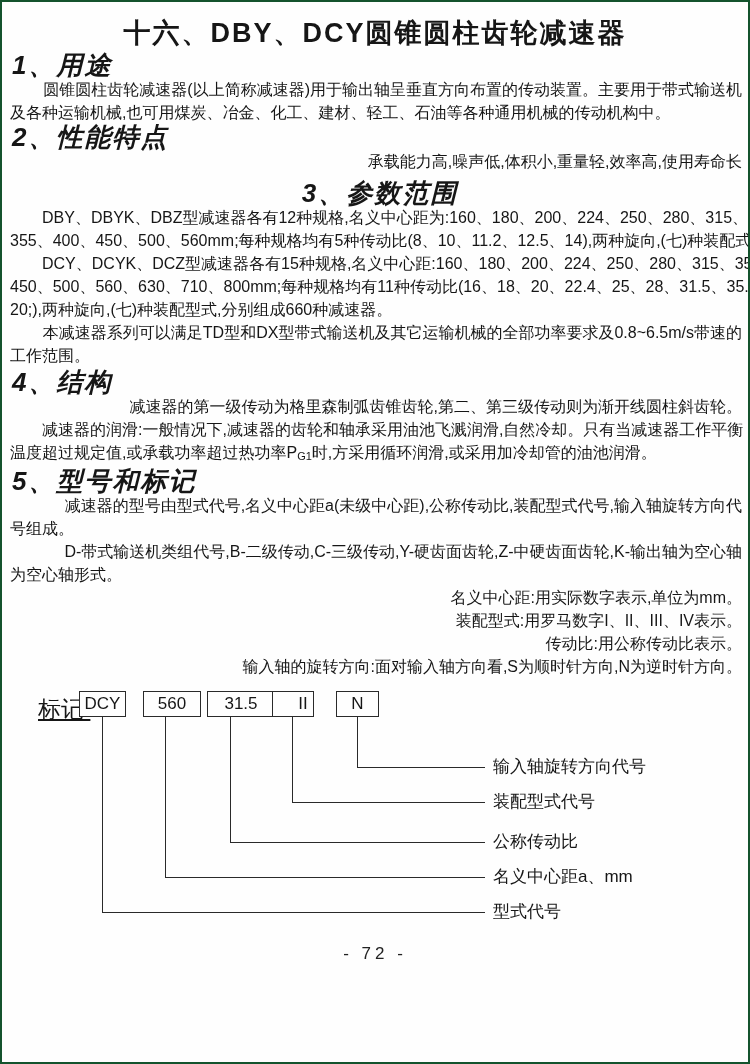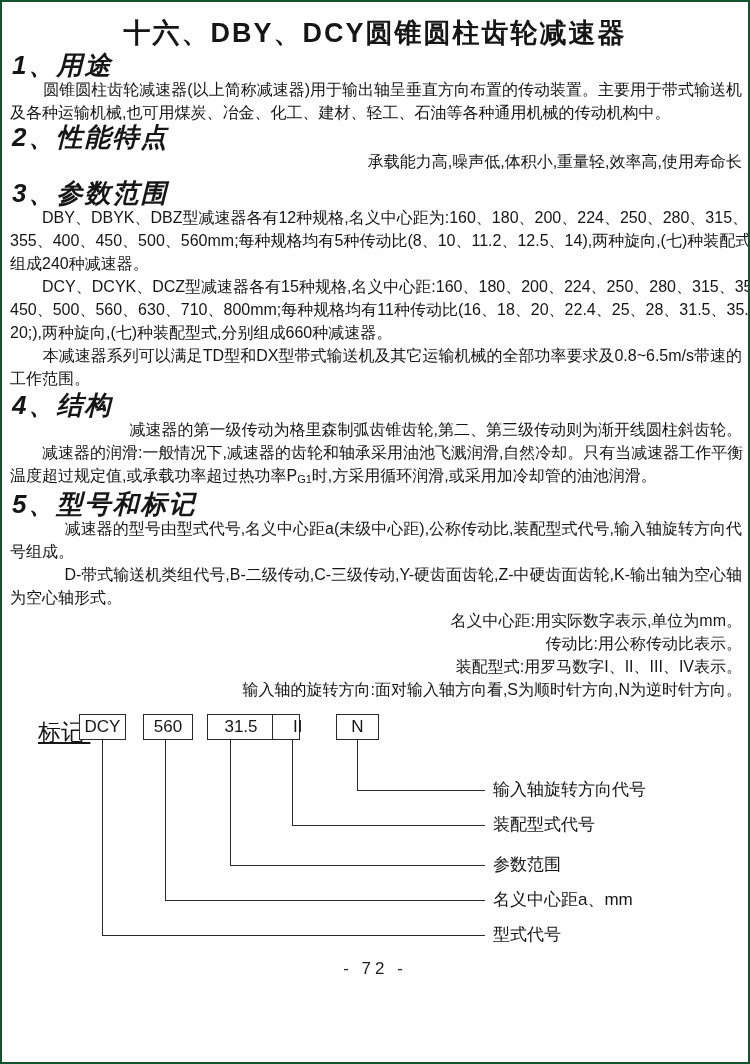--- a/index.html
+++ b/index.html
@@ -23,49 +23,49 @@
     margin:16px 0 0 10px;
     font-size:19px;font-weight:bold;letter-spacing:1px;line-height:28px;
     white-space:nowrap;
   }
   .sec-head{
     margin-left:10px;
     font-size:26px;font-weight:bold;letter-spacing:2px;line-height:26px;
     white-space:nowrap;
     font-style:italic;
   }
-  .mt2{margin-top:2px;} .mt4{} .mt7{margin-top:7px;}
+  .mt2{margin-top:2px;} .mt4{} .mt7{margin-top:7px;text-align:center;}
   .line{
     margin:0 6px 0 8px;
     font-size:16px;line-height:23px;
     white-space:nowrap;
   }
   .indent{padding-left:32px;text-align:right;}
   .subscript{font-size:11px;vertical-align:-2px;letter-spacing:0;}
   
   .diagram{position:relative;margin-top:8px;height:244px;}
   .mark-label{position:absolute;left:36px;top:8px;font-size:23px;white-space:nowrap;text-decoration:underline;}
   .mbox{
     position:absolute;top:5px;height:26px;box-sizing:border-box;
     border:1px solid #2a2a2a;background:#fefefe;
     text-align:center;font-size:17px;line-height:24px;
   }
-  .b0{left:77px;width:47px;} .b1{left:141px;width:50px;} .b2{left:205px;width:68px;}
-  .b3{left:270px;width:28px;padding-left:20px;} .b4{left:334px;width:43px;}
+  .b0{left:77px;width:47px;} .b1{left:141px;width:58px;} .b2{left:205px;width:68px;}
+  .b3{left:270px;width:42px;padding-left:20px;} .b4{left:334px;width:43px;}
   .vline{position:absolute;width:1px;background:#2a2a2a;top:31px;}
   .v0{left:100px;height:195px;} .v1{left:163px;height:160px;} .v2{left:228px;height:125px;}
   .v3{left:290px;height:85px;}  .v4{left:355px;height:50px;}
   .hline{position:absolute;height:1px;background:#2a2a2a;}
   .h0{left:100px;top:226px;width:383px;} .h1{left:163px;top:191px;width:320px;}
   .h2{left:228px;top:156px;width:255px;} .h3{left:290px;top:116px;width:193px;}
   .h4{left:355px;top:81px;width:128px;}
   .callout{position:absolute;left:491px;font-size:17px;line-height:22px;white-space:nowrap;}
   .c0{top:70px;} .c1{top:105px;} .c2{top:145px;} .c3{top:180px;text-align:center;} .c4{top:215px;}
   .page-number{
-    margin-top:6px;text-align:center;
+    margin-top:14px;text-align:center;
     font-size:17px;letter-spacing:4px;line-height:20px;color:#222;
   }
 </style>
 </head>
 <body>
 
 <div class="page">
 
   <div class="title">十六、DBY、DCY圆锥圆柱齿轮减速器</div>
 
@@ -78,21 +78,20 @@
 
   <div>
     <div class="sec-head mt4">2、性能特点</div>
     <div class="line indent">承载能力高,噪声低,体积小,重量轻,效率高,使用寿命长</div>
   </div>
 
   <div>
     <div class="sec-head mt7">3、参数范围</div>
     <div class="line indent">DBY、DBYK、DBZ型减速器各有12种规格,名义中心距为:160、180、200、224、250、280、315、355、400</div>
     <div class="line">355、400、450、500、560mm;每种规格均有5种传动比(8、10、11.2、12.5、14),两种旋向,(七)种装配式,分别</div>
-    <div class="line">组成240种减速器。</div>
     <div class="line indent">DCY、DCYK、DCZ型减速器各有15种规格,名义中心距:160、180、200、224、250、280、315、355、400、</div>
     <div class="line">450、500、560、630、710、800mm;每种规格均有11种传动比(16、18、20、22.4、25、28、31.5、35.5、40、45、</div>
     <div class="line">20;),两种旋向,(七)种装配型式,分别组成660种减速器。</div>
     <div class="line indent">本减速器系列可以满足TD型和DX型带式输送机及其它运输机械的全部功率要求及0.8~6.5m/s带速的</div>
     <div class="line">工作范围。</div>
   </div>
 
   <div>
     <div class="sec-head mt2">4、结构</div>
     <div class="line indent">减速器的第一级传动为格里森制弧齿锥齿轮,第二、第三级传动则为渐开线圆柱斜齿轮。</div>
@@ -100,22 +99,22 @@
     <div class="line"><span>温度超过规定值,或承载功率超过热功率P</span><sub class="subscript">G1</sub><span>时,方采用循环润滑,或采用加冷却管的油池润滑。</span></div>
   </div>
 
   <div>
     <div class="sec-head">5、型号和标记</div>
     <div class="line indent">减速器的型号由型式代号,名义中心距a(未级中心距),公称传动比,装配型式代号,输入轴旋转方向代</div>
     <div class="line">号组成。</div>
     <div class="line indent">D-带式输送机类组代号,B-二级传动,C-三级传动,Y-硬齿面齿轮,Z-中硬齿面齿轮,K-输出轴为空心轴</div>
     <div class="line">为空心轴形式。</div>
     <div class="line indent">名义中心距:用实际数字表示,单位为mm。</div>
+    <div class="line indent">装配型式:用罗马数字I、II、III、IV表示。</div>
     <div class="line indent">传动比:用公称传动比表示。</div>
-    <div class="line indent">装配型式:用罗马数字I、II、III、IV表示。</div>
     <div class="line indent">输入轴的旋转方向:面对输入轴方向看,S为顺时针方向,N为逆时针方向。</div>
   </div>
 
   <div class="diagram">
     <span class="mark-label">标记:</span>
 
     <div class="mbox b0">DCY</div>
     <div class="mbox b1">560</div>
     <div class="mbox b2">31.5</div>
     <div class="mbox b3">II</div>
@@ -128,20 +127,20 @@
     <div class="vline v4"></div>
 
     <div class="hline h0"></div>
     <div class="hline h1"></div>
     <div class="hline h2"></div>
     <div class="hline h3"></div>
     <div class="hline h4"></div>
 
     <span class="callout c0">输入轴旋转方向代号</span>
     <span class="callout c1">装配型式代号</span>
-    <span class="callout c2">参数范围</span>
+    <span class="callout c2">公称传动比</span>
     <span class="callout c3">名义中心距a、mm</span>
     <span class="callout c4">型式代号</span>
   </div>
 
   <div class="page-number">- 72 -</div>
 
 </div>
 
 </body></html>

